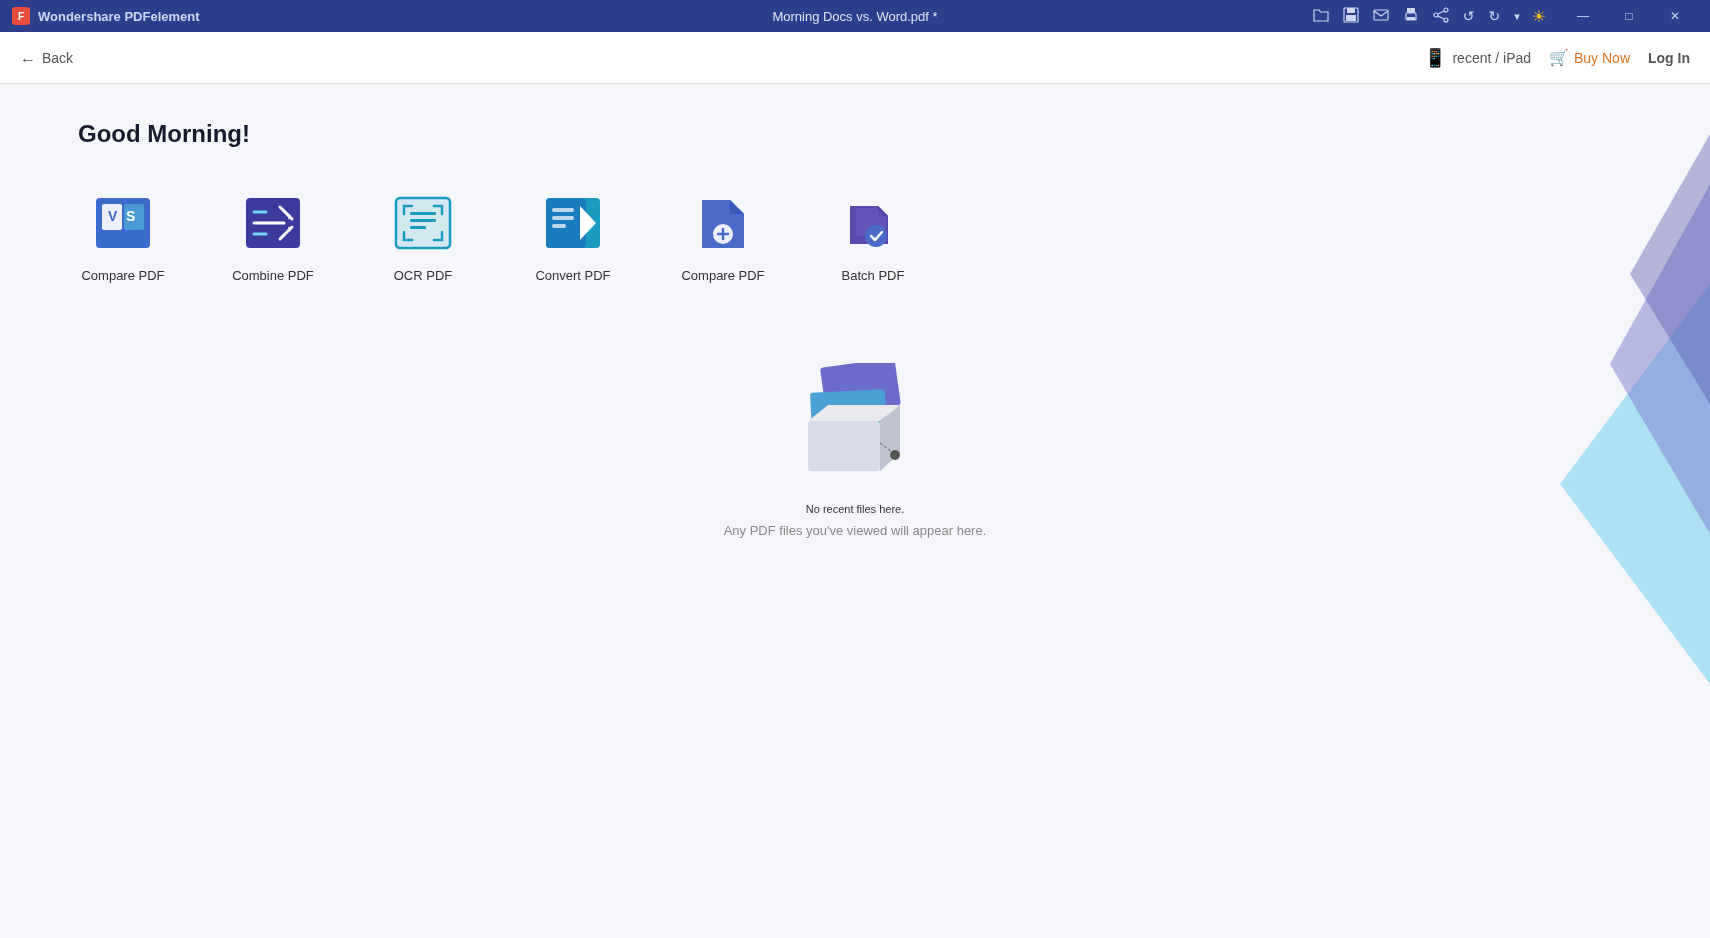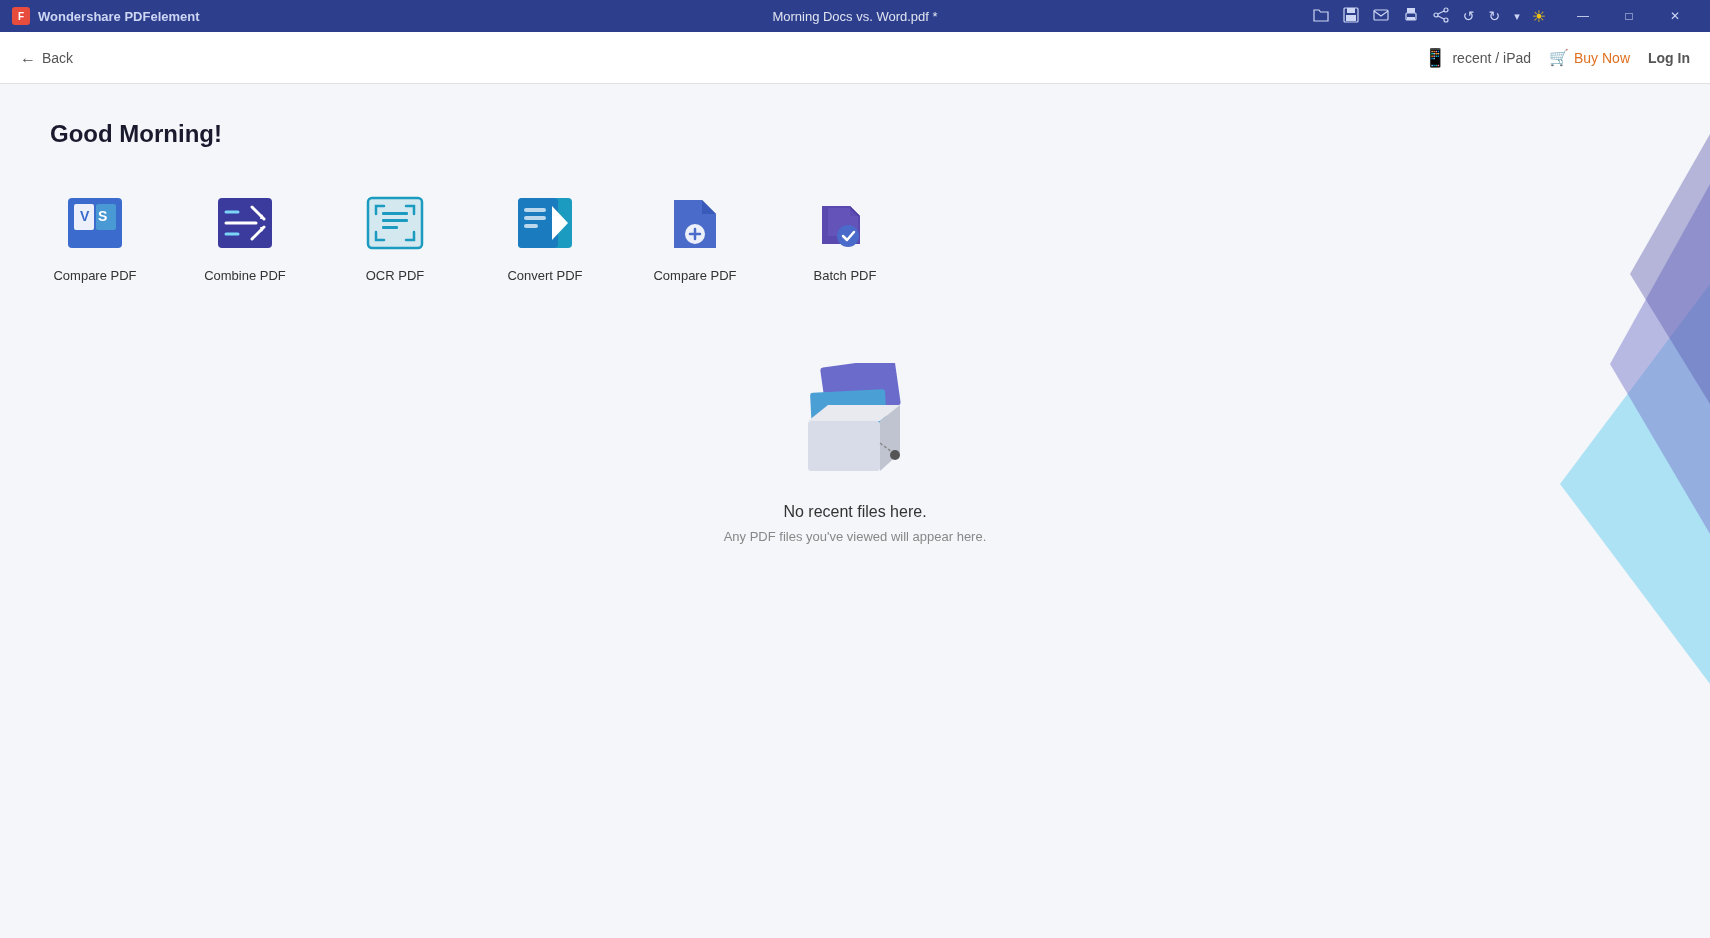--- a/index.html
+++ b/index.html
@@ -84,21 +84,21 @@
     .main-content {
       background: #f5f6fa;
       height: calc(938px - 32px - 52px);
       display: flex;
       overflow: hidden;
       position: relative;
     }
 
     .content-area {
       flex: 1;
-      padding: 36px 50px;
+      padding: 36px 78px;
       overflow-y: auto;
       position: relative;
     }
 
     .greeting {
       font-size: 24px; font-weight: bold;
       color: #1a1a2e; margin-bottom: 40px;
     }
 
     
@@ -137,21 +137,21 @@
     .empty-state {
       display: flex; flex-direction: column; align-items: center;
       margin-top: 80px;
     }
     .empty-illustration {
       width: 130px; height: 120px;
       position: relative;
       margin-bottom: 20px;
     }
     .empty-title {
-      font-size: 16px; color: #333; margin-bottom: 8px;
+      font-size: 11px; color: #333; margin-bottom: 8px;
     }
     .empty-subtitle {
       font-size: 13px; color: #888;
     }
 
     
     .weather-icon { font-size: 16px; }
 
   </style>
 </head>

